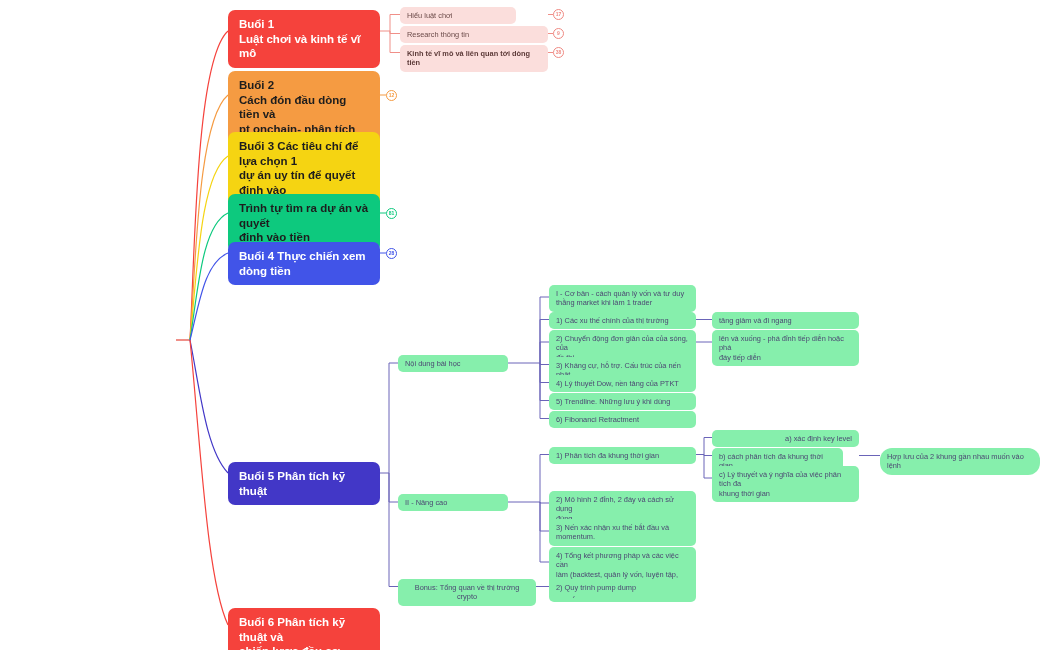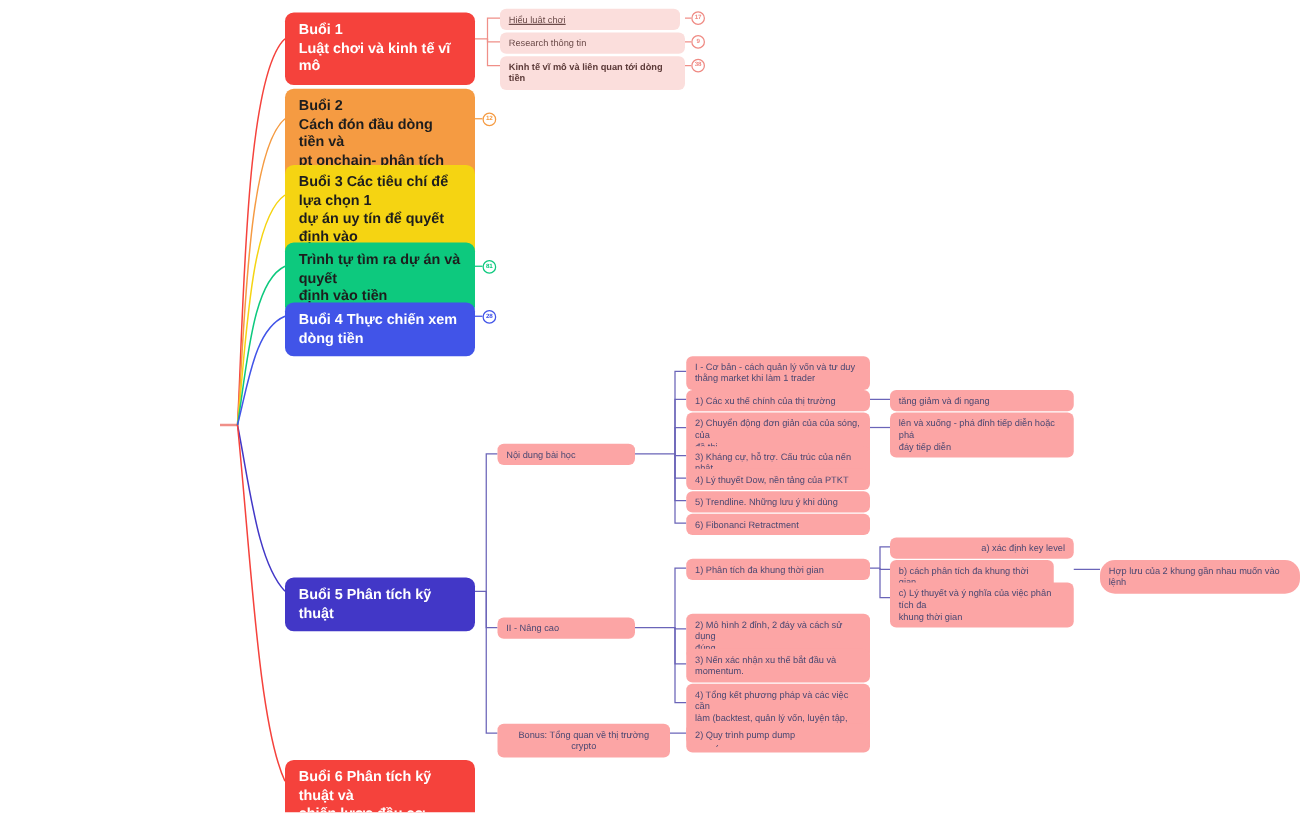--- a/index.html
+++ b/index.html
@@ -54,21 +54,21 @@
     background: #fbdedc;
     color: #6b4a48;
     font-size: 7.4px;
     padding: 4px 7px;
     border-radius: 5px;
   }
   .pink.bold { font-weight: bold; color: #5d3b39; }
 
   
   .lav {
-    background: #fca5a5;
+    background: #86efac;
     color: #4b4872;
     font-size: 7.4px;
     padding: 4px 7px;
     border-radius: 5px;
   }
 
   
   .badge {
     position: absolute;
     width: 11px; height: 11px;
@@ -183,21 +183,21 @@
 định vào tiền</span></div>
       <div class="badge" style="color: rgb(13, 201, 126); left: 386px; top: 207.5px;">81</div>
       <div class="node l1 light" style="background: rgb(65, 84, 232); left: 228px; top: 242px; width: 152px; min-height: 22px; align-items: center;"><span>Buổi 4 Thực chiến xem dòng tiền</span></div>
       <div class="badge" style="color: rgb(65, 84, 232); left: 386px; top: 247.5px;">28</div>
       <div class="node l1 light" style="background: rgb(66, 55, 199); left: 228px; top: 462px; width: 152px; min-height: 22px;"><span>Buổi 5 Phân tích kỹ thuật</span></div>
       <div class="node l1 light" style="background: rgb(245, 66, 60); left: 228px; top: 608px; width: 152px; min-height: 34px;"><span>Buổi 6 Phân tích kỹ thuật và
 chiến lược đầu cơ</span></div>
     </div>
 
   <div id="pink-layer">
-      <div class="node pink" style="left: 400px; top: 7px; width: 144px; min-height: 15px; text-decoration: underline;"><span>Hiểu luật chơi</span></div>
+      <div class="node pink" style="left: 400px; top: 7px; width: 116px; min-height: 15px;"><span>Hiểu luật chơi</span></div>
       <div class="badge" style="color: rgb(239, 138, 131); left: 553px; top: 9px;">17</div>
       <div class="node pink" style="left: 400px; top: 26px; width: 148px; min-height: 15px;"><span>Research thông tin</span></div>
       <div class="badge" style="color: rgb(239, 138, 131); left: 553px; top: 28px;">9</div>
       <div class="node pink bold" style="left: 400px; top: 45px; width: 148px; min-height: 15px;"><span>Kinh tế vĩ mô và liên quan tới dòng tiền</span></div>
       <div class="badge" style="color: rgb(239, 138, 131); left: 553px; top: 47px;">38</div>
     </div>
 
   <div id="group-layer">
       <div class="node lav" style="left: 398px; top: 355px; width: 110px; min-height: 16px;"><span>Nội dung bài học</span></div>
       <div class="node lav" style="left: 398px; top: 494px; width: 110px; min-height: 16px;"><span>II - Nâng cao</span></div>

